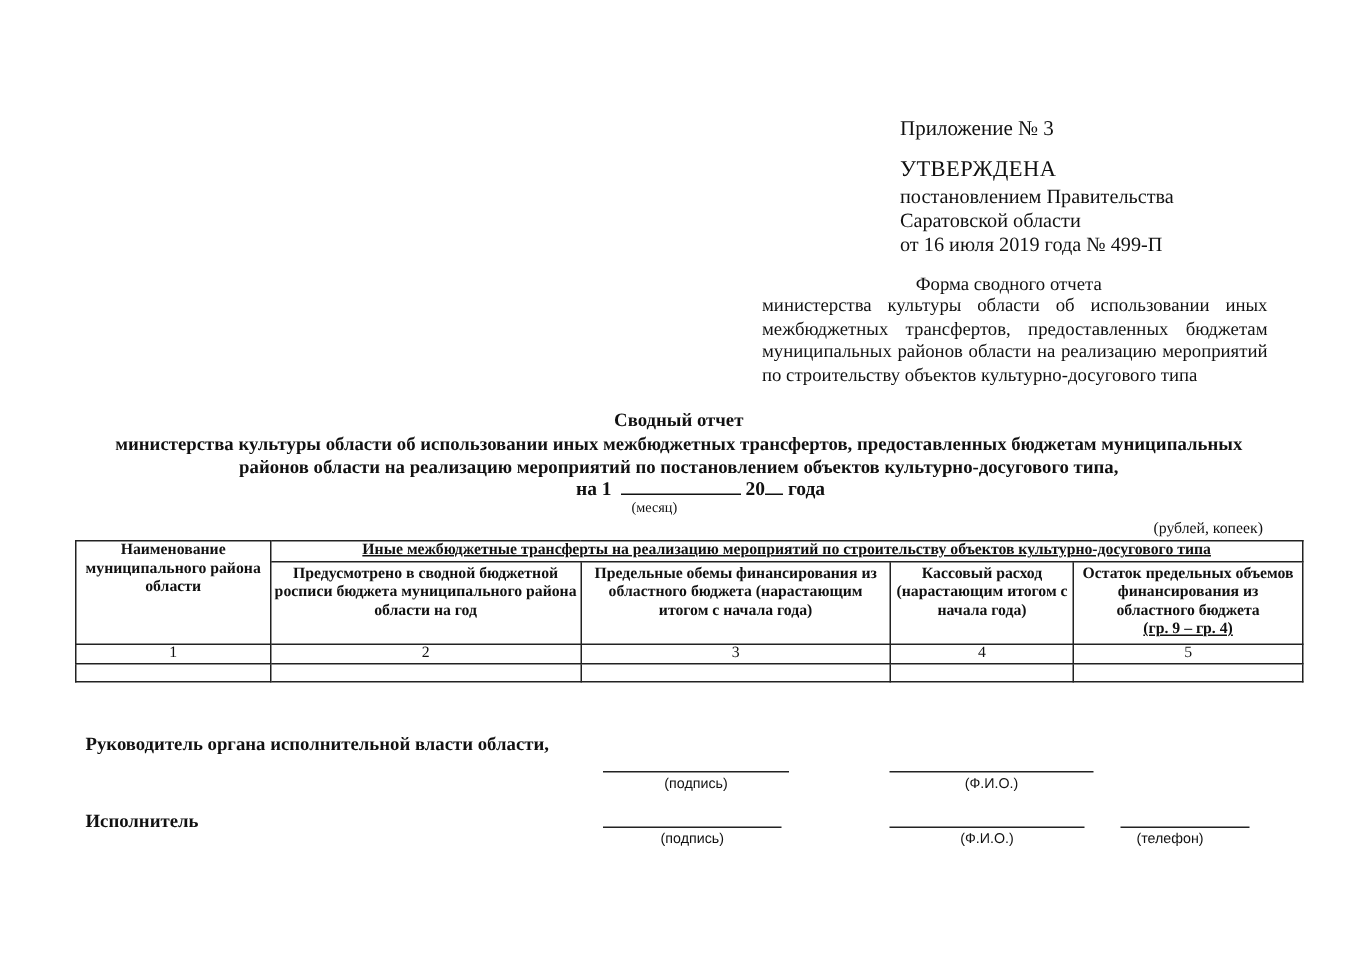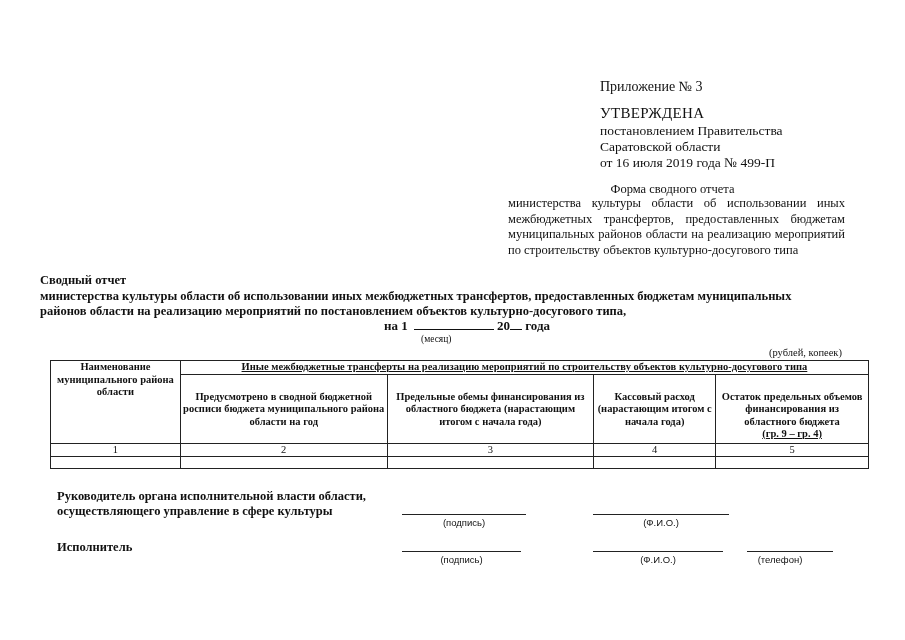--- a/index.html
+++ b/index.html
@@ -6,37 +6,37 @@
     body {
       width: 905px; height: 640px; background: #ffffff; position: relative; overflow: hidden;
       font-family: "Liberation Serif", "DejaVu Serif", serif; color: #111;
     }
     .abs { position: absolute; }
     .appendix { left: 600px; top: 79px; font-size: 14px; }
     .approved { left: 600px; top: 105px; font-size: 15px; letter-spacing: 0.3px; }
     .approved-line { left: 600px; font-size: 13.5px; }
     .form-title { left: 500px; top: 182px; width: 345px; text-align: center; font-size: 12.5px; }
     .form-desc { left: 508px; top: 196px; width: 337px; font-size: 12.5px; line-height: 15.5px; text-align: justify; text-align-last: left; }
-    .report-title { left: 40px; width: 825px; text-align: left; font-weight: bold; font-size: 12.5px; }
+    .report-title { left: 40px; width: 825px; text-align: center; font-weight: bold; font-size: 12.5px; }
     .date-line { left: 364px; top: 318px; font-weight: bold; font-size: 13px; white-space: nowrap; margin-left: 20px; }
     .date-line .blank-month { display: inline-block; width: 80px; border-bottom: 1px solid #111; height: 10px; margin: 0 3px; }
     .date-line .blank-year { display: inline-block; width: 12px; border-bottom: 1px solid #111; height: 10px; }
     .month-caption { left: 421px; top: 334px; font-size: 9.5px; }
     .units { left: 753px; top: 347px; font-size: 10.5px; margin-left: 16px; }
 
     table.report {
       position: absolute; left: 50px; top: 360px; width: 819px;
       border-collapse: collapse; font-size: 10.5px; font-weight: bold; border-radius: 20px;
     }
     table.report td {
       border: 1px solid #222; text-align: center; vertical-align: top;
       padding: 0 2px; line-height: 12.5px;
     }
     table.report tr.r1 td { height: 11px; }
-    table.report tr.r2 td { height: 52px; padding-top: 16px; }
+    table.report tr.r2 td { height: 52px; padding-top: 2px; }
     table.report tr.r3 td { height: 11px; font-weight: normal; }
     table.report tr.r4 td { height: 11px; }
     .span-title { text-decoration: underline; }
 
     .sig-title { left: 57px; font-weight: bold; font-size: 12.5px; line-height: 15px; }
     .sig-line { border-bottom: 1px solid #222; height: 0; }
     .sig-caption { font-family: "Liberation Sans", "DejaVu Sans", sans-serif; font-size: 9.5px; text-align: center; }
   </style>
 </head>
 <body>
@@ -96,21 +96,20 @@
     <td></td>
     <td></td>
     <td></td>
     <td></td>
   </tr>
 </tbody>
   </table>
 
 <div class="abs sig-title" style="top:489px">
   <div>Руководитель органа исполнительной власти области,</div>
-  <div>осуществляющего управление в сфере культуры</div>
 </div>
 <div class="abs sig-line" style="left:402px; top:514px; width:124px"></div>
 <div class="abs sig-caption" style="left:402px; top:517px; width:124px">(подпись)</div>
 <div class="abs sig-line" style="left:593px; top:514px; width:136px"></div>
 <div class="abs sig-caption" style="left:593px; top:517px; width:136px">(Ф.И.О.)</div>
 
 <div class="abs sig-title" style="top:540px">Исполнитель</div>
 <div class="abs sig-line" style="left:402px; top:551px; width:119px"></div>
 <div class="abs sig-caption" style="left:402px; top:554px; width:119px">(подпись)</div>
 <div class="abs sig-line" style="left:593px; top:551px; width:130px"></div>

